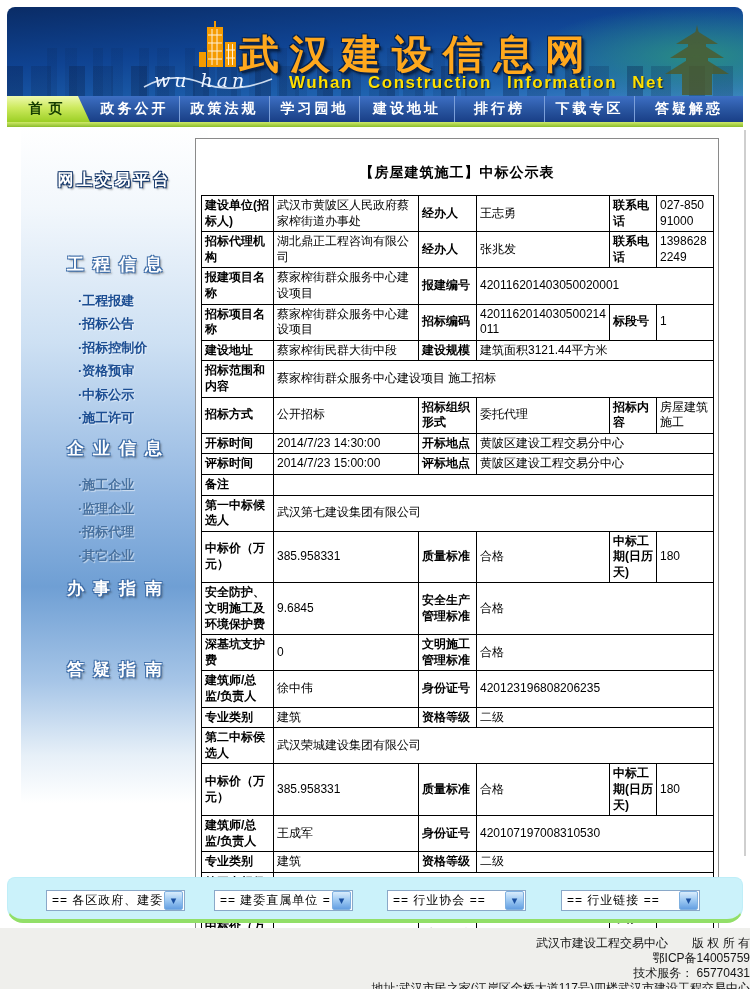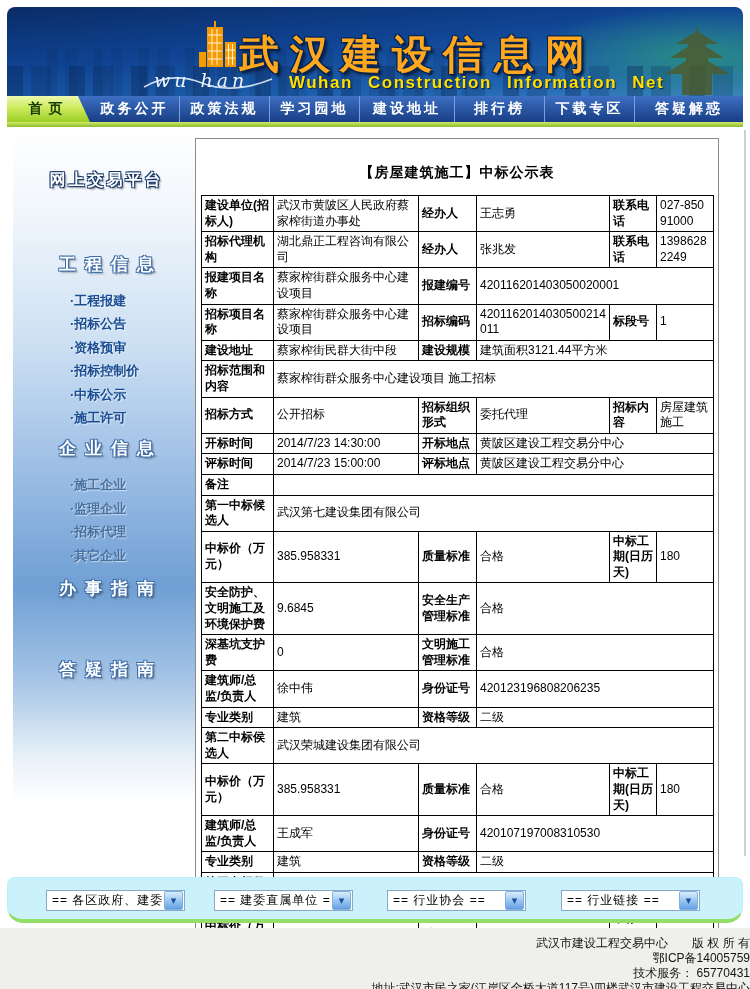--- a/index.html
+++ b/index.html
@@ -32,21 +32,21 @@
   .nav-tab:nth-child(3){width:90px;}
   .nav-tab:nth-child(4){width:90px;}
   .nav-tab:nth-child(5){width:95px;}
   .nav-tab:nth-child(6){width:90px;}
   .nav-tab:nth-child(7){width:90px;}
   .nav-tab:nth-child(8){flex:1;border-right:none;}
   .nav-tab.active{background:linear-gradient(180deg,#eef9b0 0%,#cdea5e 45%,#9ccf25 100%);color:#143c00;border-right:none;letter-spacing:6px;
     clip-path:polygon(0 0,calc(100% - 12px) 0,100% 100%,0 100%);}
   .nav-strip{position:absolute;left:7px;top:122px;width:736px;height:5px;background:linear-gradient(180deg,#cfe96a,#8bbd2a);}
   
-  .sidebar{position:absolute;left:13px;top:127px;width:187px;height:676px;box-sizing:border-box;
+  .sidebar{position:absolute;left:21px;top:127px;width:187px;height:676px;box-sizing:border-box;
     background:linear-gradient(180deg,#ffffff 0%,#f2f7fc 12%,#cde0f3 32%,#91b6e1 55%,#6f9fd4 68%,#a6c5e7 82%,#e7f0f8 93%,#ffffff 100%);}
   .platform-title{margin-top:43px;text-align:center;font-size:16px;font-weight:bold;letter-spacing:3px;color:#fff;
     text-shadow:1px 1px 0 #16386b,-1px -1px 0 #16386b,1px -1px 0 #16386b,-1px 1px 0 #16386b,2px 2px 2px rgba(0,0,0,.45);}
   .side-title{text-align:center;font-size:17px;font-weight:bold;letter-spacing:9px;color:#fff;text-indent:9px;
     text-shadow:1px 1px 0 #3e6da8,-1px -1px 0 #3e6da8,1px -1px 0 #3e6da8,-1px 1px 0 #3e6da8,2px 2px 2px rgba(40,40,40,.5);}
   .sec-0 .side-title{margin-top:62px;text-align:center;}
   .sec-1 .side-title{margin-top:8px;}
   .sec-2 .side-title{margin-top:10px;font-family:Liberation Serif, serif;}
   .sec-3 .side-title{margin-top:58px;}
   .side-links{margin-top:13px;}
@@ -140,22 +140,22 @@
 <div class="nav-strip"></div>
 
 <div class="sidebar">
   <div class="platform-title">网上交易平台</div>
   <div class="side-sections" id="side-sections">
       <div class="side-section sec-0">
         <div class="side-title">工程信息</div>
         <div class="side-links">
           <div class="side-link">·工程报建</div>
           <div class="side-link">·招标公告</div>
+          <div class="side-link">·招标控制价</div>
           <div class="side-link">·资格预审</div>
-          <div class="side-link">·招标控制价</div>
           <div class="side-link">·中标公示</div>
           <div class="side-link">·施工许可</div>
         </div>
       </div>
       <div class="side-section sec-1">
         <div class="side-title">企业信息</div>
         <div class="side-links">
           <div class="side-link">·施工企业</div>
           <div class="side-link">·监理企业</div>
           <div class="side-link">·招标代理</div>

